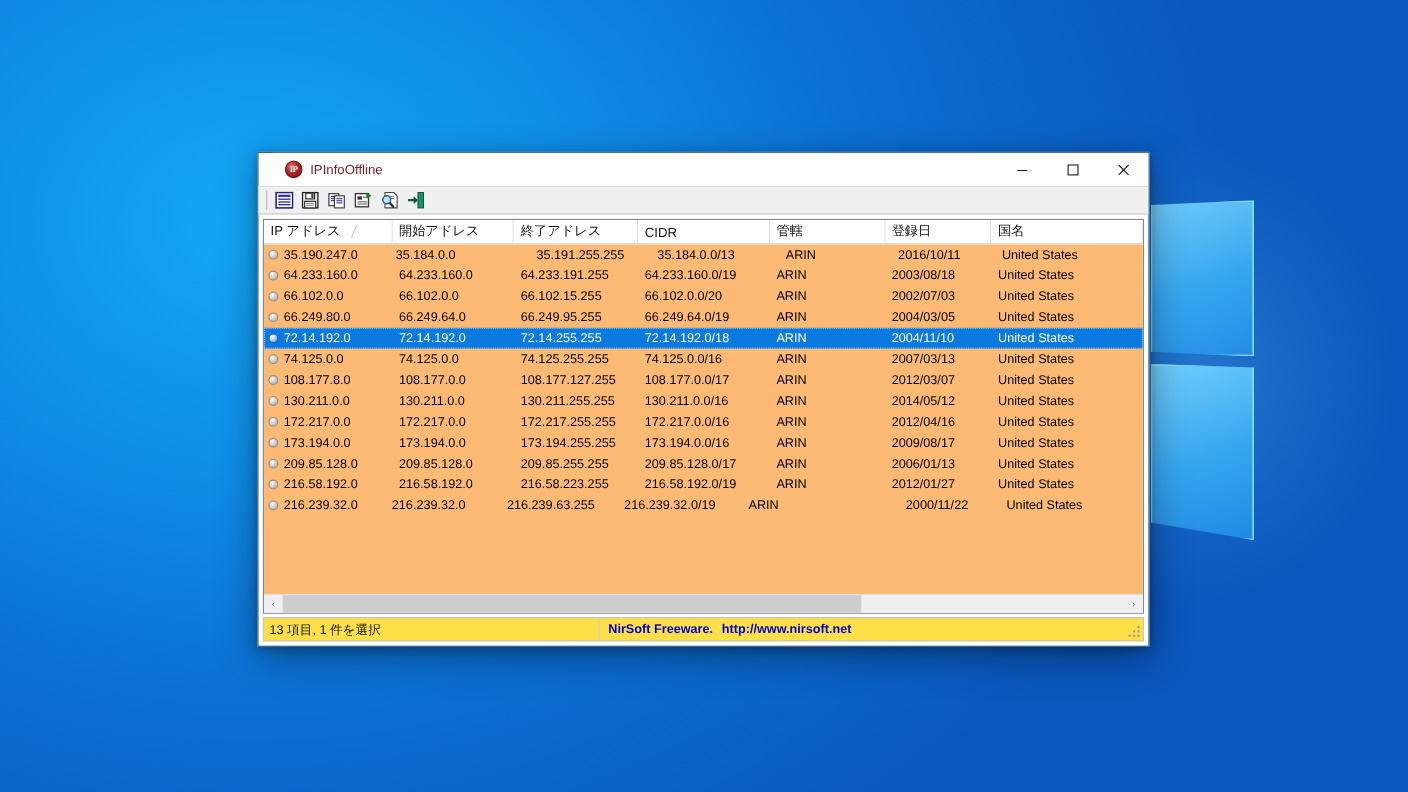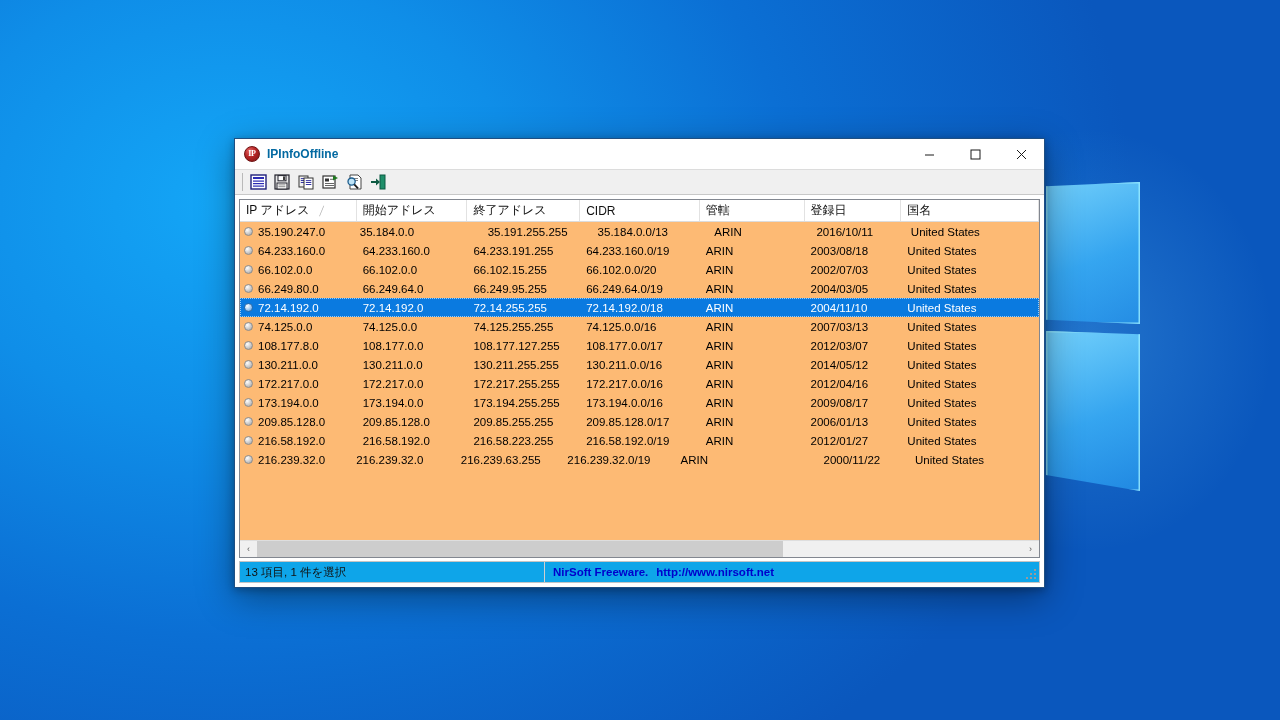--- a/index.html
+++ b/index.html
@@ -51,39 +51,39 @@
     display: flex; flex-direction: column;
   }
 
   
   #titlebar {
     height: 30px;
     background: #ffffff;
     display: flex; align-items: center;
     flex: 0 0 30px;
     position: relative;
+    margin-left: 15px;
   }
   #app-icon {
     width: 16px; height: 16px;
     margin-left: 9px; margin-right: 7px;
     border-radius: 50%;
     background: radial-gradient(circle at 35% 30%, #e86a6a 0%, #b42424 45%, #7b1414 100%);
     border: 1px solid #6e1212;
     color: #ffffff;
     font-size: 8px; font-weight: bold;
     line-height: 14px; text-align: center;
     font-family: "Liberation Serif", serif;
     letter-spacing: -0.3px;
     flex: 0 0 auto;
   }
   #app-title {
-    font-size: 12px; color: #0369a1;
+    font-size: 12px; color: #7f1d1d;
     flex: 1 1 auto;
     white-space: nowrap;
-    font-weight: bold;
   }
   .wbtn {
     width: 46px; height: 30px;
     display: flex; align-items: center; justify-content: center;
     color: #1a1a1a;
     font-size: 13px;
     flex: 0 0 46px;
   }
   .wbtn svg { display: block; }
 
@@ -212,21 +212,21 @@
     left: 0; top: 0; bottom: 0;
     width: 68.8%;
     background: #cdcdcd;
   }
 
   
   #statusbar {
     height: 22px; flex: 0 0 22px;
     margin: 3px 4px 4px 4px;
     border: 1px solid #c4c4c4;
-    background: #0ea5e9;
+    background: #fde047;
     display: flex; align-items: stretch;
     font-size: 11.5px;
     position: relative;
   }
   #status-left {
     width: 305px;
     display: flex; align-items: center;
     padding-left: 5px;
     border-right: 1px solid #cfcfcf;
     color: #111;

